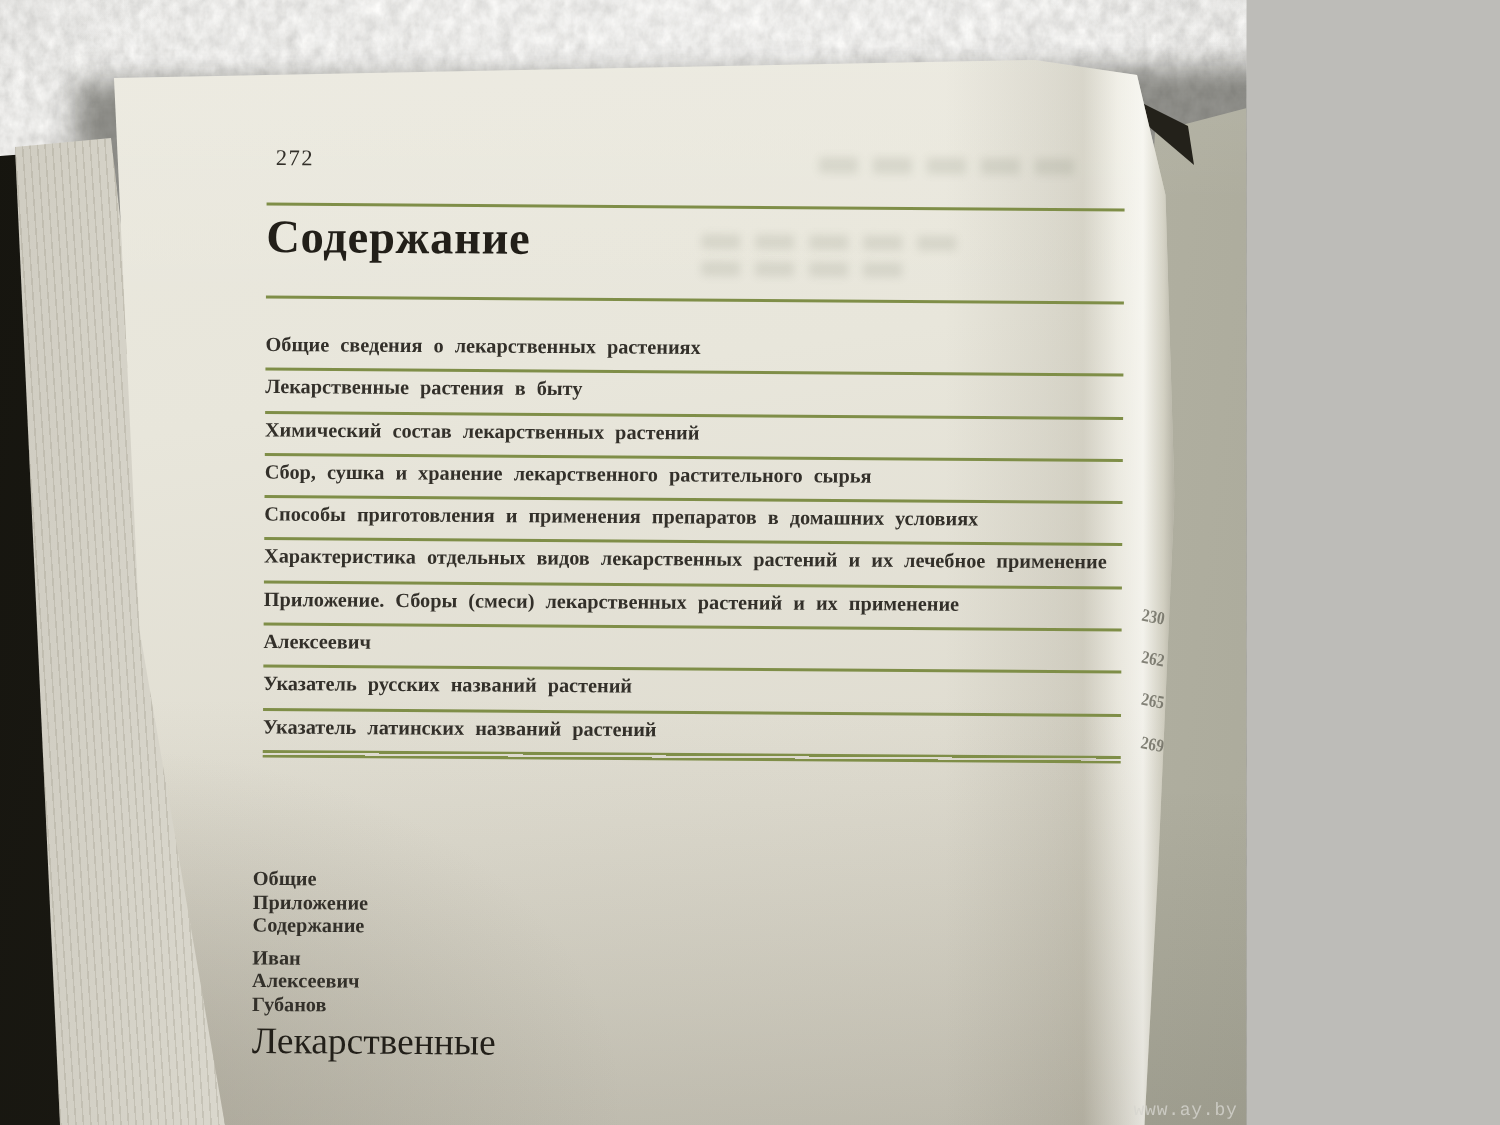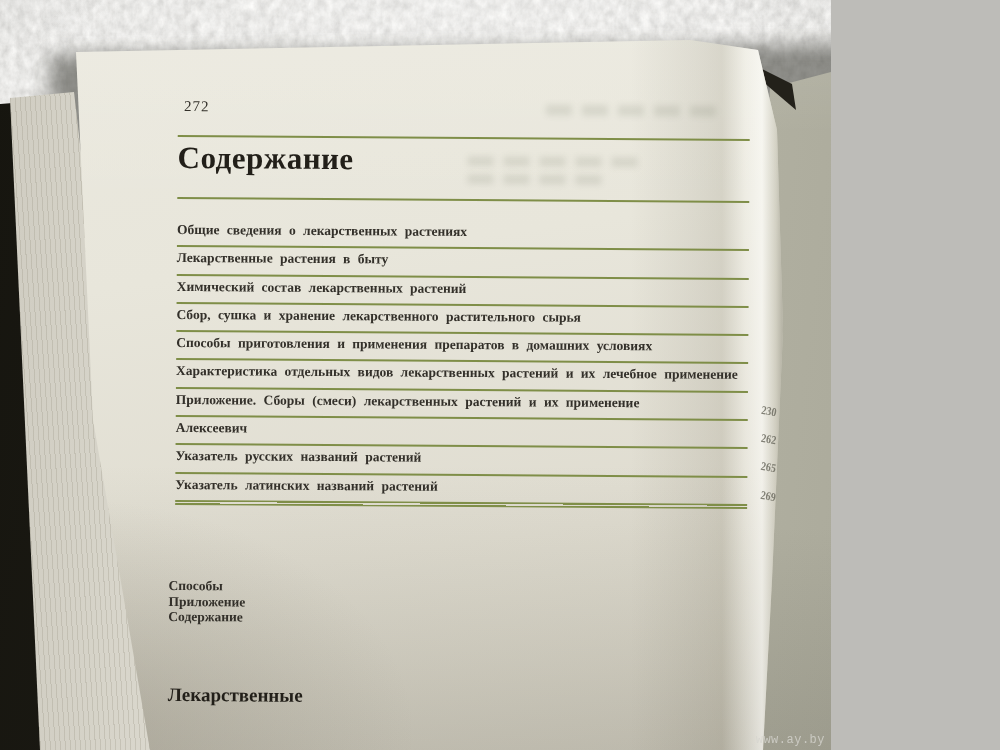--- a/index.html
+++ b/index.html
@@ -77,21 +77,21 @@
   .toc-rule{position:absolute;left:0;bottom:0;width:100%;height:2px;
     background:var(--rule_green,#7f8e48);}
   .toc-row:last-child .toc-rule{height:5px;bottom:-3px;
     background:linear-gradient(180deg,var(--rule_green,#7f8e48) 0 1.8px,rgba(0,0,0,0) 1.8px 3.2px,var(--rule_green,#7f8e48) 3.2px 5px);}
   .toc-page{position:absolute;right:-30px;top:11px;font-size:12px;font-weight:bold;
     color:var(--page_number_gray,#6f6e63);transform:rotate(10deg) scaleX(0.85);opacity:0.85;}
 
   .colophon{position:absolute;left:-6px;top:482px;font-size:13.5px;font-weight:bold;
     line-height:15.5px;color:var(--ink,#33302a);}
   .author-group{margin-bottom:6px;}
-  .book-title{position:absolute;left:-6px;top:588px;font-size:19px;font-weight:bold;
+  .book-title{position:absolute;left:-6px;top:588px;font-size:25px;font-weight:normal;
     line-height:21px;color:var(--title_ink,#221f19);}
 
   
   .watermark{position:absolute;right:6px;bottom:3px;z-index:12;
     font-family:Liberation Mono, monospace;font-size:12px;
     letter-spacing:0.5px;color:var(--watermark_gray,#d6d5cf);opacity:0.8;}
 </style>
 </head>
 <body>
 
@@ -183,23 +183,28 @@
       </div>
       <div class="toc-row">
         <span class="toc-label">Указатель латинских названий растений</span>
         <span class="toc-page">269</span>
         <div class="toc-rule"></div>
       </div>
     </div>
 
     <div class="colophon">
       <div class="author-group">
-        <div>Способы</div>
+        <div>Общие</div>
         <div>Приложение</div>
         <div>Содержание</div>
+      </div>
+      <div class="author-group">
+        <div>Иван</div>
+        <div>Алексеевич</div>
+        <div>Губанов</div>
       </div>
     </div>
     <div class="book-title">
       <div>Лекарственные</div>
     </div>
   </div>
 
   <div class="watermark">www.ay.by</div>
 </div>
 

